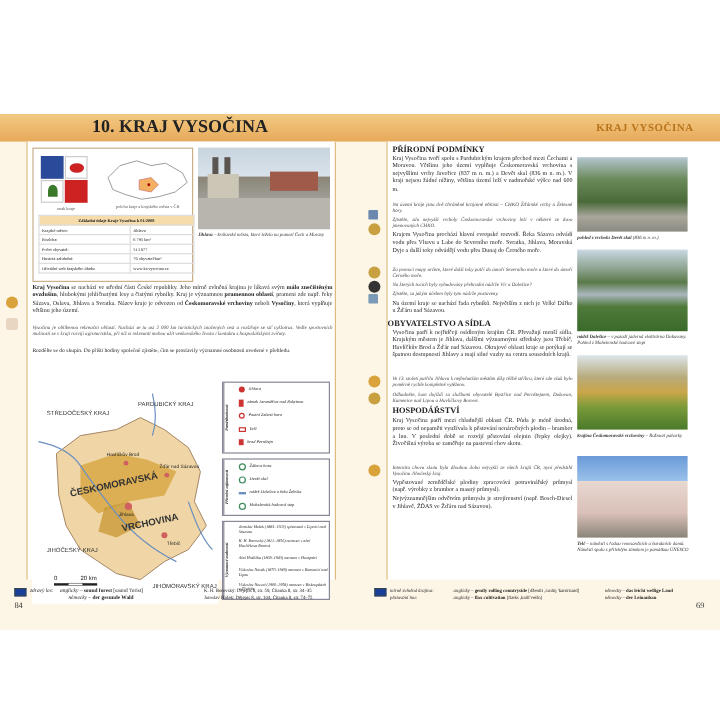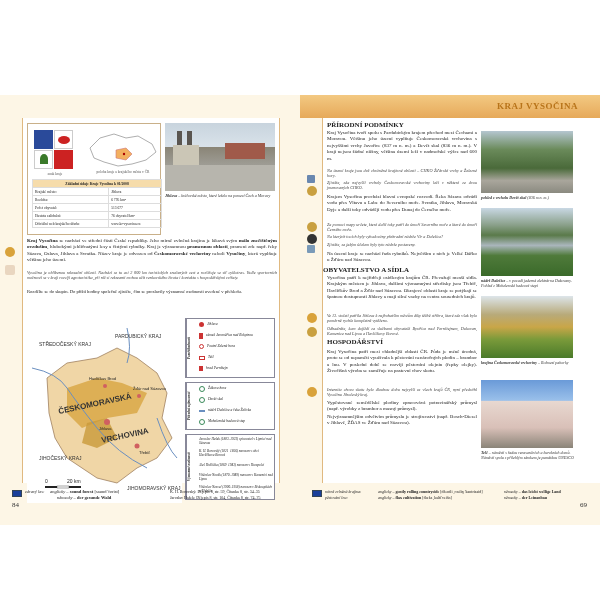--- a/index.html
+++ b/index.html
@@ -39,20 +39,23 @@
 .flag{position:absolute;width:10px;height:7px;background:#1a3f9a;border:1px solid #345}
 .pgnum{position:absolute;font-size:7px;color:#333}
 .sec{font-weight:bold;font-size:7px}
 </style>
 </head>
 <body>
 
 <div class="spread">
 
  <div class="page pl">
+  <div class="hdr">
+   <div class="t">10. KRAJ VYSOČINA</div>
+  </div>
   <div class="panel">
    <div class="box" style="left:4px;top:5px;width:134px;height:112px">
     <div class="coa">
      <div style="left:0;top:0;background:#2a4a9a"></div>
      <div style="left:20px;top:0;background:#fff;border:1px solid #ccc">
               <div style="left:3px;top:5px;width:12px;height:8px;border-radius:50%;background:#c22"></div>
             </div>
      <div style="left:0;top:20px;background:#fff;border:1px solid #ccc">
               <div style="left:5px;top:3px;width:8px;height:10px;background:#3a7a2a;border-radius:50% 50% 0 0"></div>
             </div>

